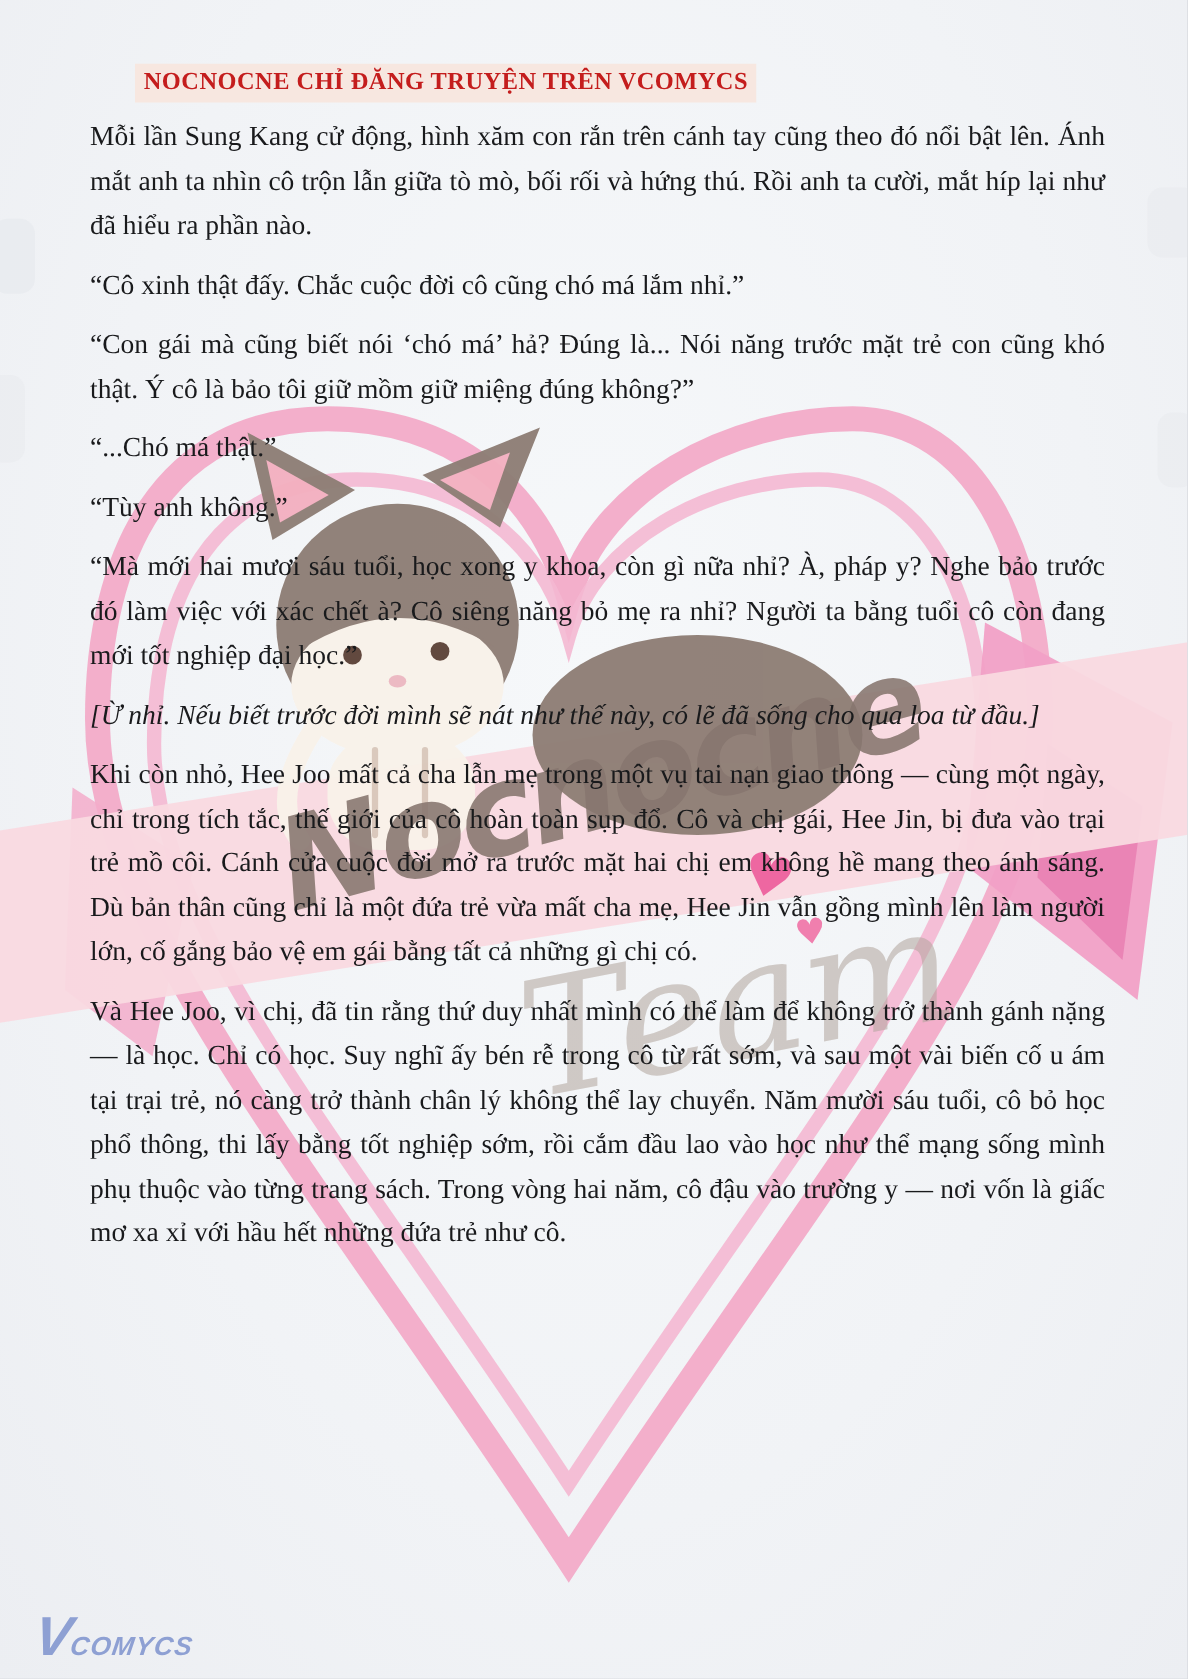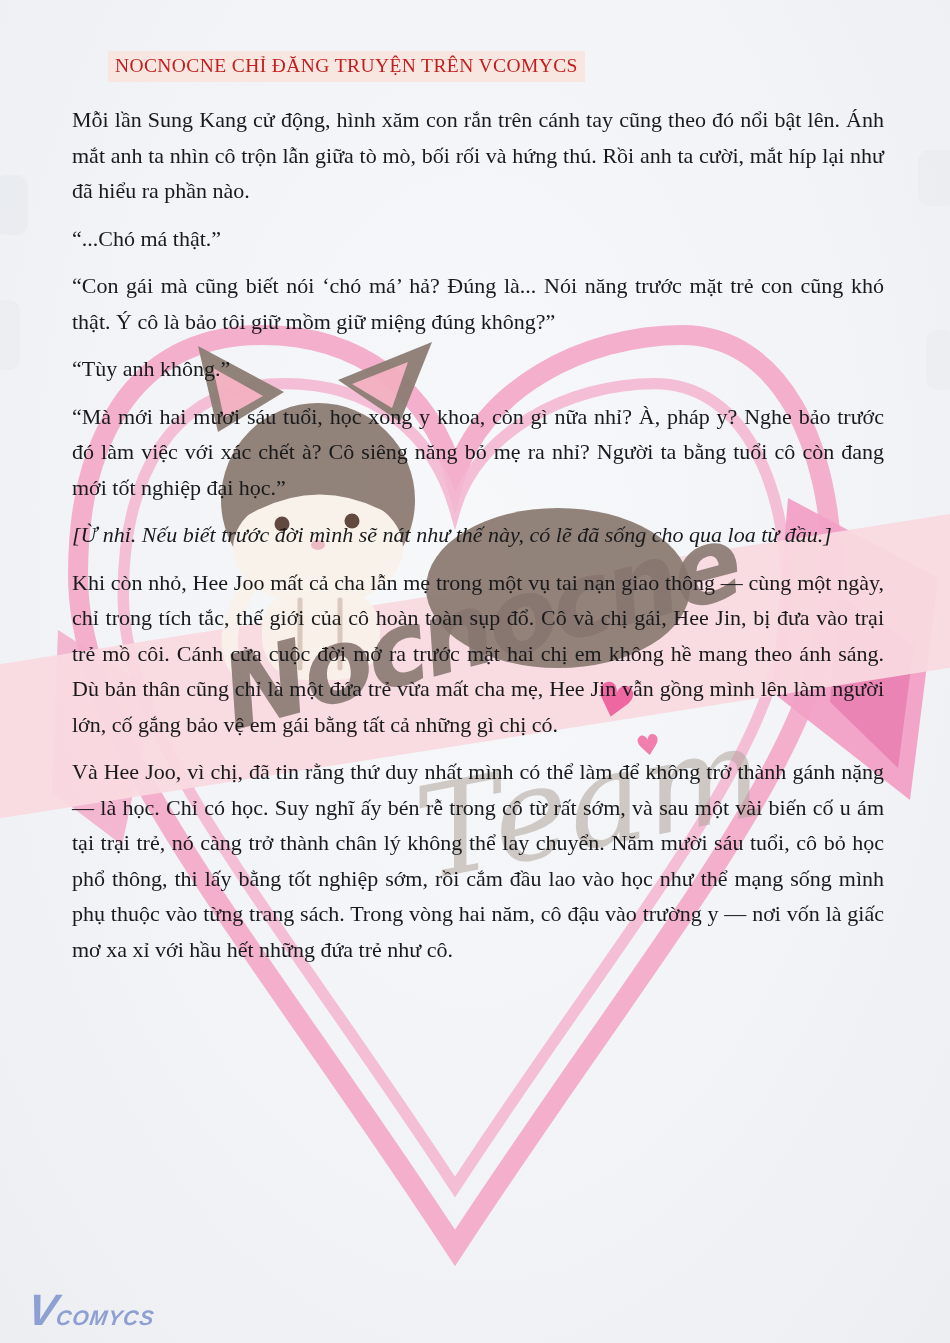--- a/index.html
+++ b/index.html
@@ -42,29 +42,29 @@
   .eb1{left:-6px;top:175px;width:34px;height:60px;}
   .eb2{left:-10px;top:300px;width:30px;height:70px;opacity:.5;}
   .eb3{left:918px;top:150px;width:40px;height:56px;opacity:.5;}
   .eb4{left:926px;top:330px;width:30px;height:60px;opacity:.45;}
   
   .notice{
     position:absolute;left:108px;top:51px;z-index:2;
     display:inline-block;
     background:#f7e7e0;
     color:#c41d1d;
-    font-weight:normal;
+    font-weight:bold;
     font-size:19.5px;
     letter-spacing:.4px;
     padding:4px 7px 5px 7px;
     white-space:nowrap;
   }
   
   .content{
-    position:absolute;left:72px;top:102px;width:812px;z-index:2;
+    position:absolute;left:72px;top:91px;width:812px;z-index:2;
     color:#191a1c;
     font-size:22px;
     line-height:35.5px;
     text-align:justify;
   }
   .content p{margin:0 0 12px 0;}
   .content p.em{font-weight:normal;font-style:italic;}
   
   .logo{
     position:absolute;left:28px;top:1288px;z-index:2;
@@ -122,22 +122,23 @@
 
   <div class="wm-brand">Nocnocne</div>
   <div class="wm-team">Team</div>
   <div class="mini-heart h1">♥</div>
   <div class="mini-heart h2">♥</div>
 
   <div class="notice">NOCNOCNE CHỈ ĐĂNG TRUYỆN TRÊN VCOMYCS</div>
 
   <div class="content">
     <p>Mỗi lần Sung Kang cử động, hình xăm con rắn trên cánh tay cũng theo đó nổi bật lên. Ánh mắt anh ta nhìn cô trộn lẫn giữa tò mò, bối rối và hứng thú. Rồi anh ta cười, mắt híp lại như đã hiểu ra phần nào.</p>
+    <p>“Cô xinh thật đấy. Chắc cuộc đời cô cũng chó má lắm nhỉ.”</p>
+    <p>“Con gái mà cũng biết nói ‘chó má’ hả? Đúng là... Nói năng trước mặt trẻ con cũng khó thật. Ý cô là bảo tôi giữ mồm giữ miệng đúng không?”</p>
     <p>“...Chó má thật.”</p>
-    <p>“Con gái mà cũng biết nói ‘chó má’ hả? Đúng là... Nói năng trước mặt trẻ con cũng khó thật. Ý cô là bảo tôi giữ mồm giữ miệng đúng không?”</p>
     <p>“Tùy anh không.”</p>
     <p>“Mà mới hai mươi sáu tuổi, học xong y khoa, còn gì nữa nhỉ? À, pháp y? Nghe bảo trước đó làm việc với xác chết à? Cô siêng năng bỏ mẹ ra nhỉ? Người ta bằng tuổi cô còn đang mới tốt nghiệp đại học.”</p>
     <p class="em">[Ừ nhỉ. Nếu biết trước đời mình sẽ nát như thế này, có lẽ đã sống cho qua loa từ đầu.]</p>
     <p>Khi còn nhỏ, Hee Joo mất cả cha lẫn mẹ trong một vụ tai nạn giao thông — cùng một ngày, chỉ trong tích tắc, thế giới của cô hoàn toàn sụp đổ. Cô và chị gái, Hee Jin, bị đưa vào trại trẻ mồ côi. Cánh cửa cuộc đời mở ra trước mặt hai chị em không hề mang theo ánh sáng. Dù bản thân cũng chỉ là một đứa trẻ vừa mất cha mẹ, Hee Jin vẫn gồng mình lên làm người lớn, cố gắng bảo vệ em gái bằng tất cả những gì chị có.</p>
     <p>Và Hee Joo, vì chị, đã tin rằng thứ duy nhất mình có thể làm để không trở thành gánh nặng — là học. Chỉ có học. Suy nghĩ ấy bén rễ trong cô từ rất sớm, và sau một vài biến cố u ám tại trại trẻ, nó càng trở thành chân lý không thể lay chuyển. Năm mười sáu tuổi, cô bỏ học phổ thông, thi lấy bằng tốt nghiệp sớm, rồi cắm đầu lao vào học như thể mạng sống mình phụ thuộc vào từng trang sách. Trong vòng hai năm, cô đậu vào trường y — nơi vốn là giấc mơ xa xỉ với hầu hết những đứa trẻ như cô.</p>
   </div>
 
   <div class="logo">
     <span class="lv">V</span><span class="lrest">comycs</span>
   </div>

